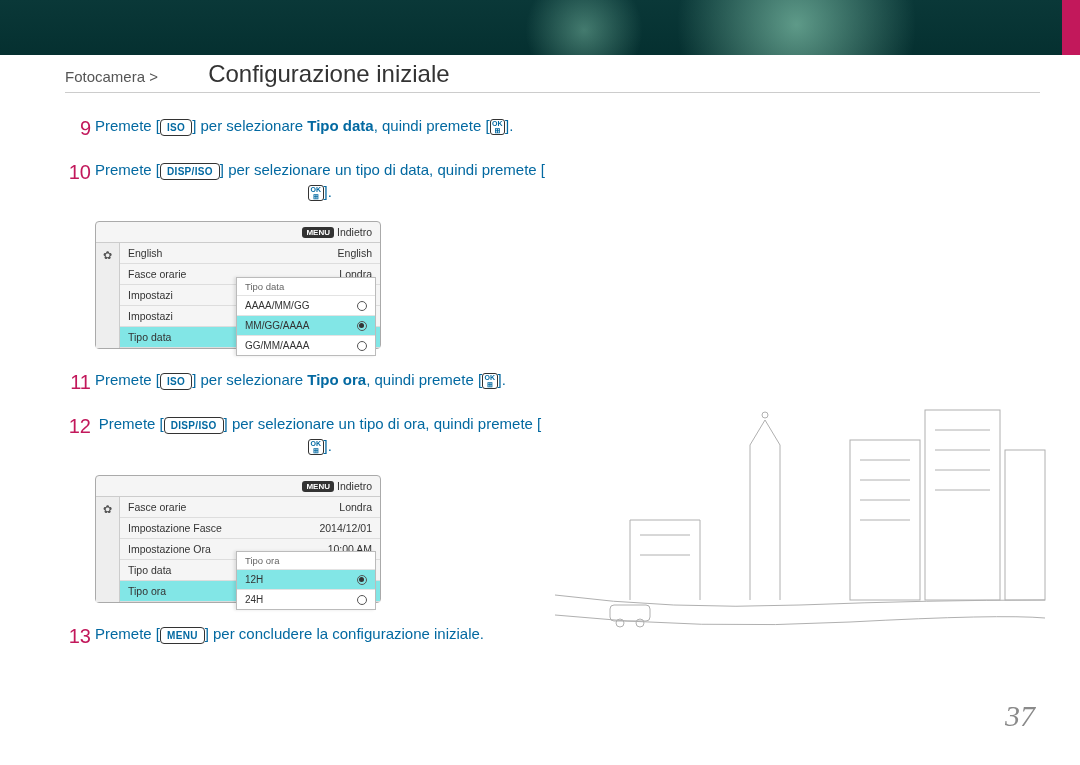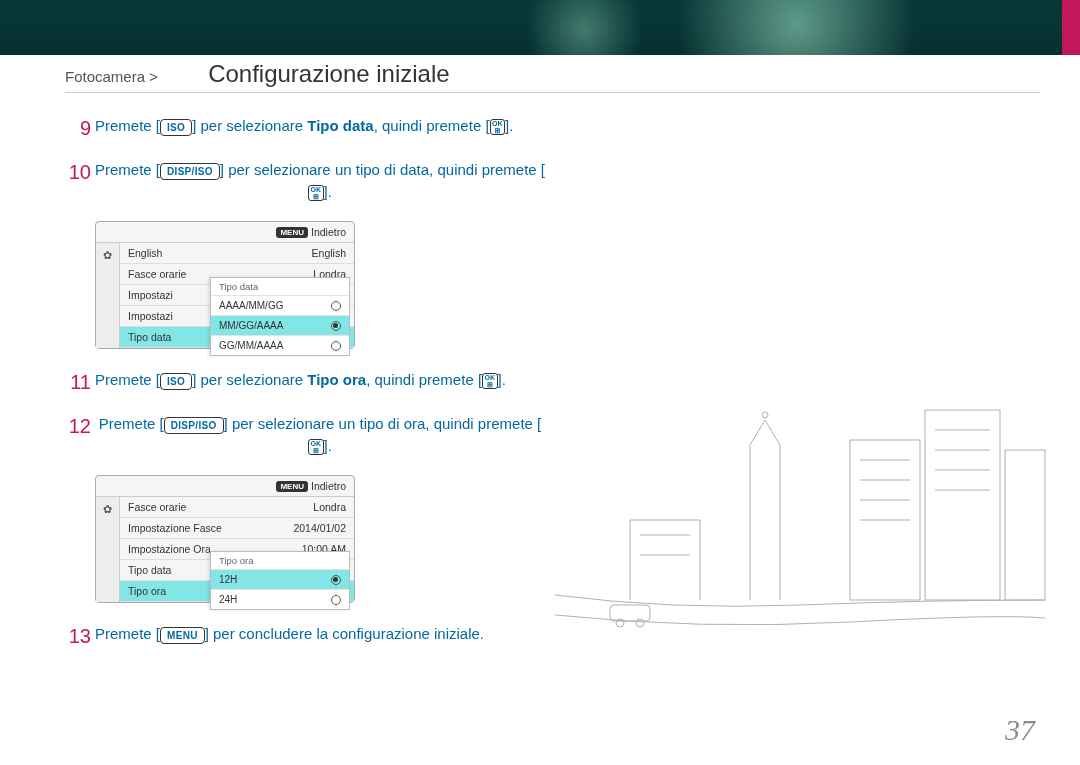--- a/index.html
+++ b/index.html
@@ -75,21 +75,21 @@
       padding: 0 1.5px;
       align-items: center;
       justify-content: center;
       height: 16px;
     }
     .okpill span { display: block; }
     .menu-badge { display:inline-block; background:#333; color:#fff; font-size:8px; padding:1px 4px; border-radius:3px; font-weight:bold; vertical-align:middle; margin-right:3px;}
     
     .cam {
       margin: 6px 0 20px 30px;
-      width: 260px;
+      width: 286px;
       border: 1px solid #aaa;
       border-radius: 4px;
       background: #f5f5f5;
       font-size: 10.5px;
       color: #333;
     }
     .cam-top { text-align: right; padding: 4px 8px; border-bottom: 1px solid #ccc; }
     .cam-body { display: flex; }
     .cam-side { width: 24px; background:#eee; border-right:1px solid #ccc; display:flex; align-items:flex-start; justify-content:center; padding-top:6px; }
     .gear-icon { font-size:11px; color:#555; }
@@ -97,21 +97,21 @@
     .cam-row { display:flex; justify-content:space-between; padding:4px 8px; border-bottom:1px solid #ddd; position:relative; }
     .cam-row:last-child { border-bottom:none; }
     .cam-row.hl { background:#82e6e6; }
     .popup { position:absolute; right:4px; top:0; width:140px; background:#fff; border:1px solid #bbb; box-shadow: -2px 0 3px rgba(0,0,0,0.1); z-index:2; }
     .popup .prow { display:flex; justify-content:space-between; padding:4px 8px; border-bottom:1px solid #e3e3e3; align-items:center; font-size:10px; }
     .popup .prow:last-child { border-bottom:none; }
     .popup .prow.sel { background:#82e6e6;align-items:center; }
     .popup .phead { padding:3px 8px; font-size:9.5px; color:#666; border-bottom:1px solid #e3e3e3; }
     .radio { width:10px; height:10px; border:1.2px solid #555; border-radius:50%; display:inline-block; position:relative; }
     .radio.on::after { content:''; position:absolute; width:5px; height:5px; background:#333; border-radius:50%; top:1.3px; left:1.3px; }
-    .page-num { position:absolute; bottom:18px; right:45px; font-size:30px; color:#8a8a8a; font-style:italic; font-family: Georgia, serif; }
+    .page-num { position:absolute; bottom:32px; right:45px; font-size:30px; color:#8a8a8a; font-style:italic; font-family: Georgia, serif; }
     .illus { position:absolute; right:30px; top:350px; width:500px; height:300px; }
     .illus svg { width:100%; height:100%; }
   </style>
 </head>
 <body>
 
 <div class="sparkle-bar"></div>
 <div class="accent-bar"></div>
 
 <div class="breadcrumb">
@@ -214,21 +214,21 @@
       <div class="cam-side">
           <span class="gear-icon">✿</span>
         </div>
       <div class="cam-rows" style="position:relative">
         <div class="cam-row">
             <span>Fasce orarie</span>
             <span>Londra</span>
           </div>
         <div class="cam-row">
             <span>Impostazione Fasce</span>
-            <span>2014/01/02</span>
+            <span>2014/12/01</span>
           </div>
         <div class="cam-row">
             <span>Impostazione Ora</span>
             <span>10:00 AM</span>
           </div>
         <div class="cam-row">
             <span>Tipo data</span>
             <span></span>
           </div>
         <div class="cam-row hl">

